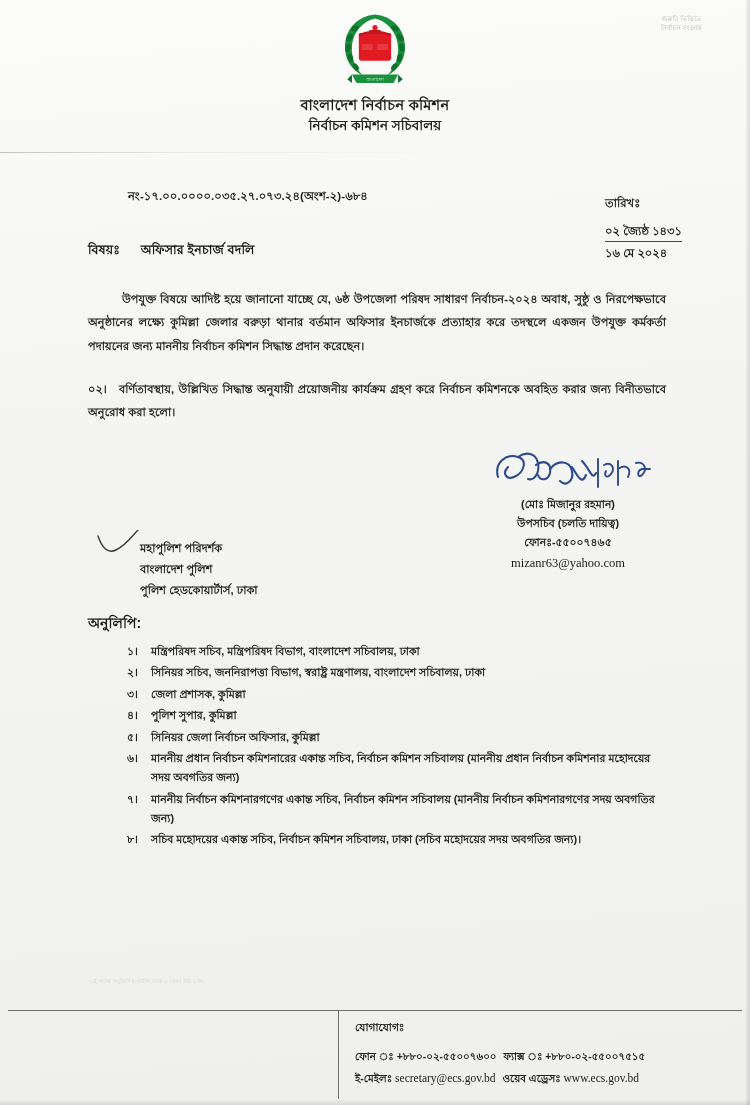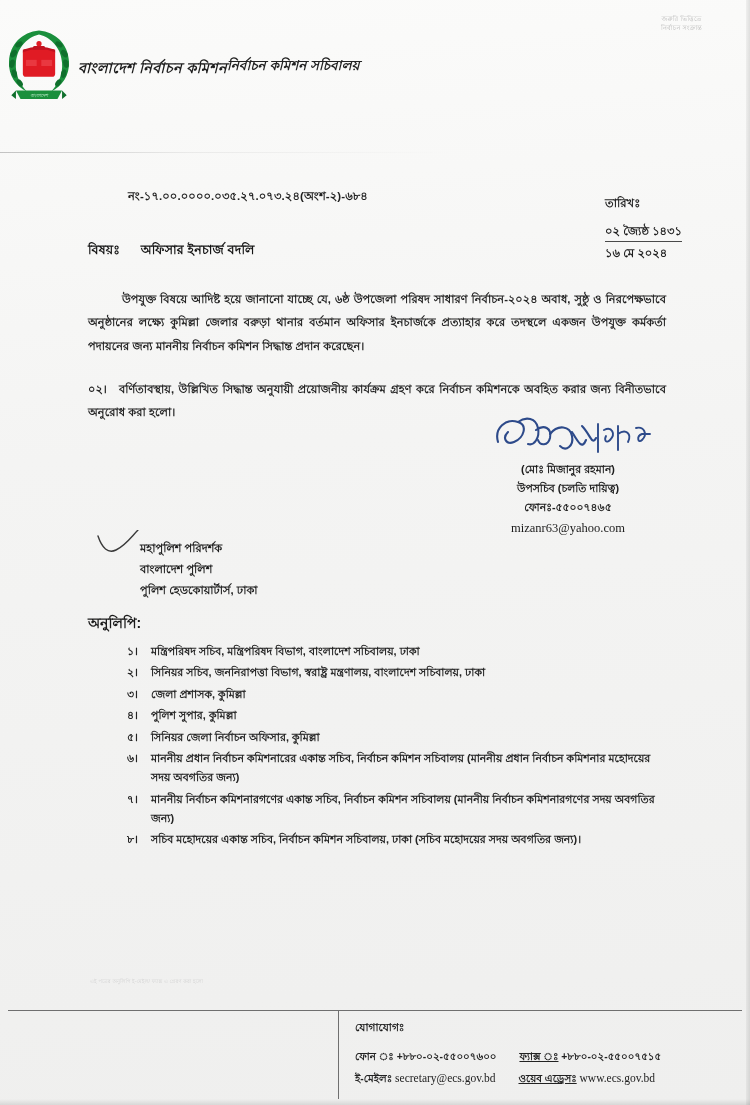--- a/index.html
+++ b/index.html
@@ -49,26 +49,25 @@
     right: 48px;
     text-align: center;
     font-size: 6.5px;
     line-height: 1.45;
     color: #b9b9b9;
     letter-spacing: .2px;
   }
 
   .emblem-wrap {
     position: absolute;
-    top: 26px;
+    top: 10px;
     left: 0; right: 0;
     display: flex;
-    flex-direction: row;
+    flex-direction: column;
     align-items: center;
-    font-style: italic;
   }
 
   .emblem { width: 78px; height: 80px; display: block; }
 
   .org-title {
     margin-top: 4px;
     font-size: 14.5px;
     font-weight: 700;
     color: #1d1d1d;
     letter-spacing: .3px;
@@ -148,21 +147,21 @@
     font-weight: 600;
     letter-spacing: .05px;
   }
   .para-1 { text-indent: 34px; }
   .para-2 { margin-top: 20px; }
   .para-num { margin-right: 12px; }
 
   
   .sign-block {
     position: absolute;
-    top: 412px;
+    top: 447px;
     left: 452px;
     width: 232px;
     text-align: center;
   }
   .signature-svg { display: block; margin: 0 auto; }
   .sign-name,
   .sign-desig,
   .sign-phone {
     font-size: 10.8px;
     font-weight: 700;
@@ -274,21 +273,21 @@
     font-weight: 600;
     color: #222;
     line-height: 1.95;
   }
   .mono-ish {
     font-family: "Liberation Serif", "DejaVu Serif", serif;
     font-size: 11.5px;
     font-weight: 400;
   }
   .footer-inline { display: inline; }
-  .gap-l { margin-left: 20px; text-decoration: underline; }
+  .gap-l { margin-left: 4px; }
 </style>
 </head>
 <body>
 
 <div class="page">
 
   <div class="scan-line-top"></div>
   <div class="scan-edge-right"></div>
   <div class="scan-edge-bottom"></div>
 

